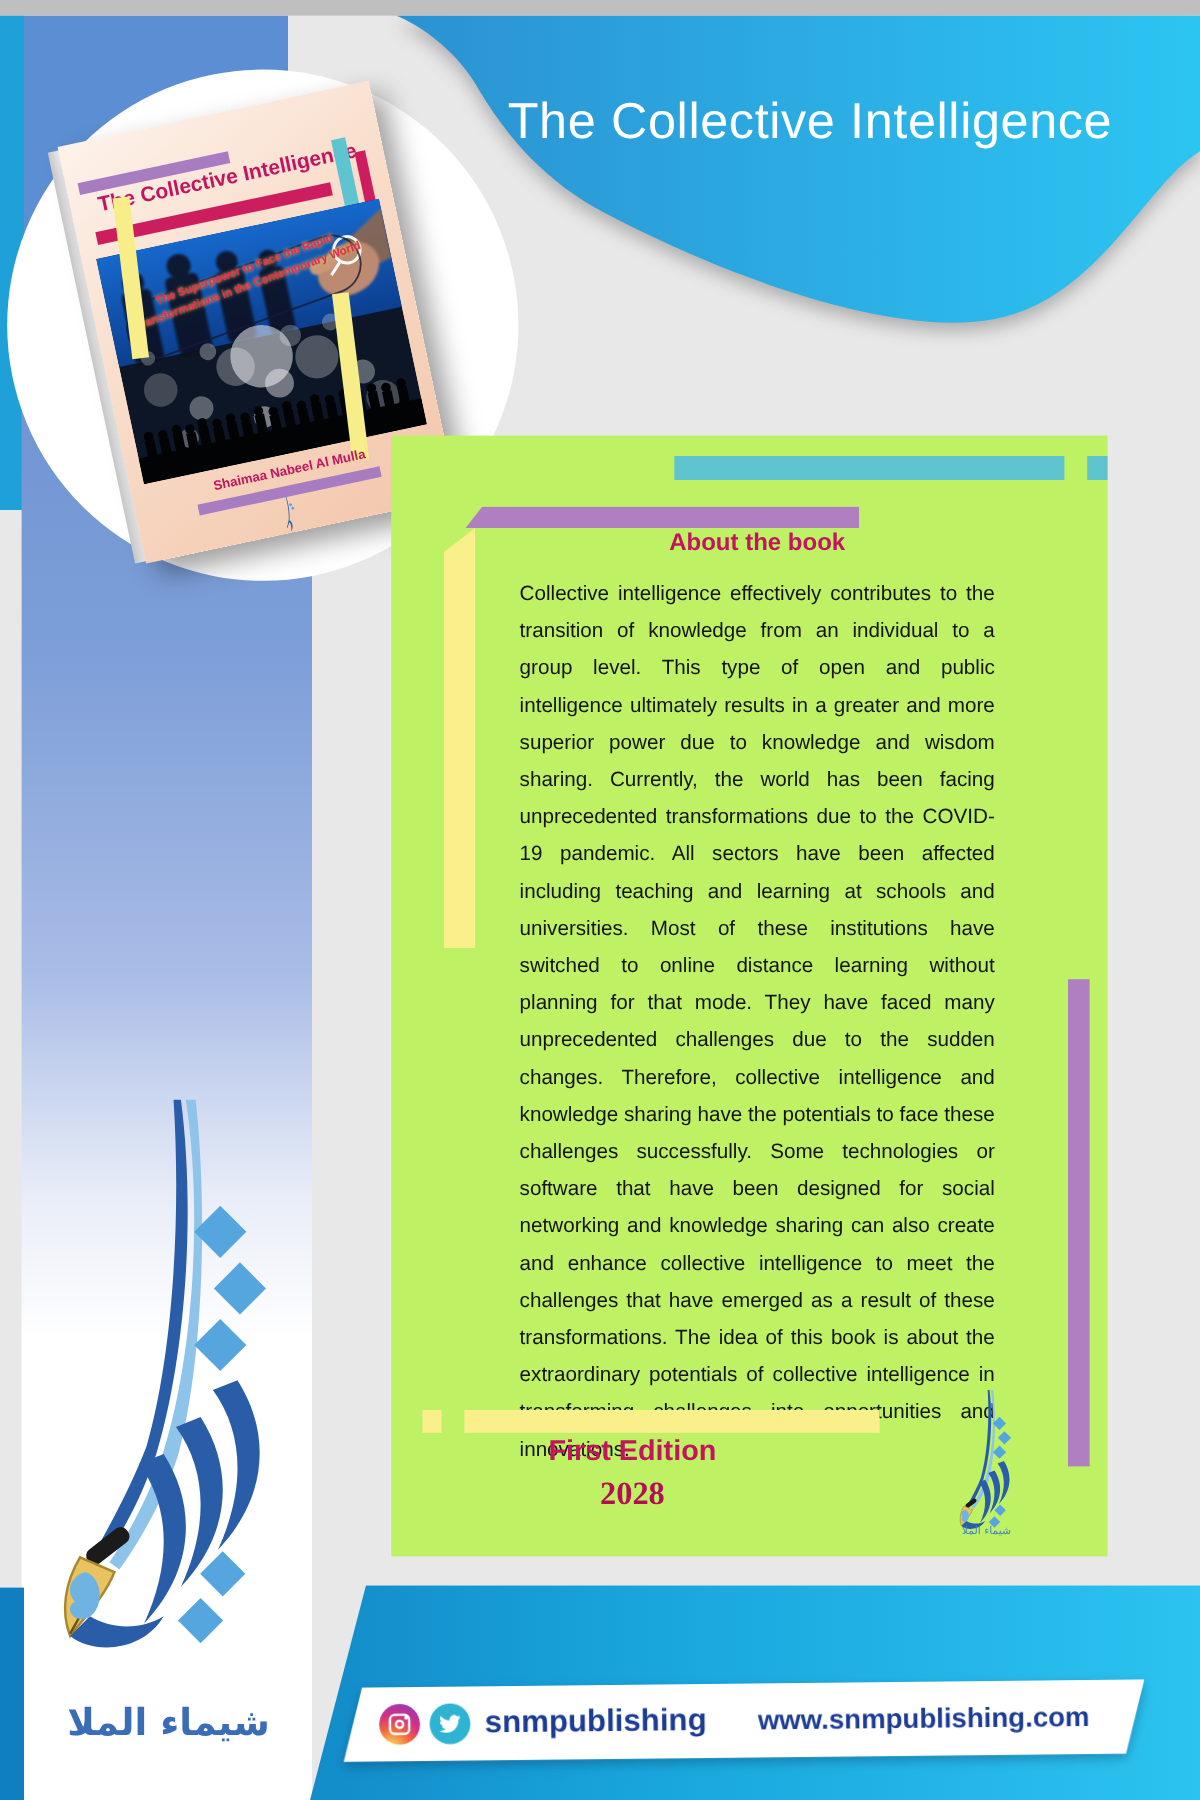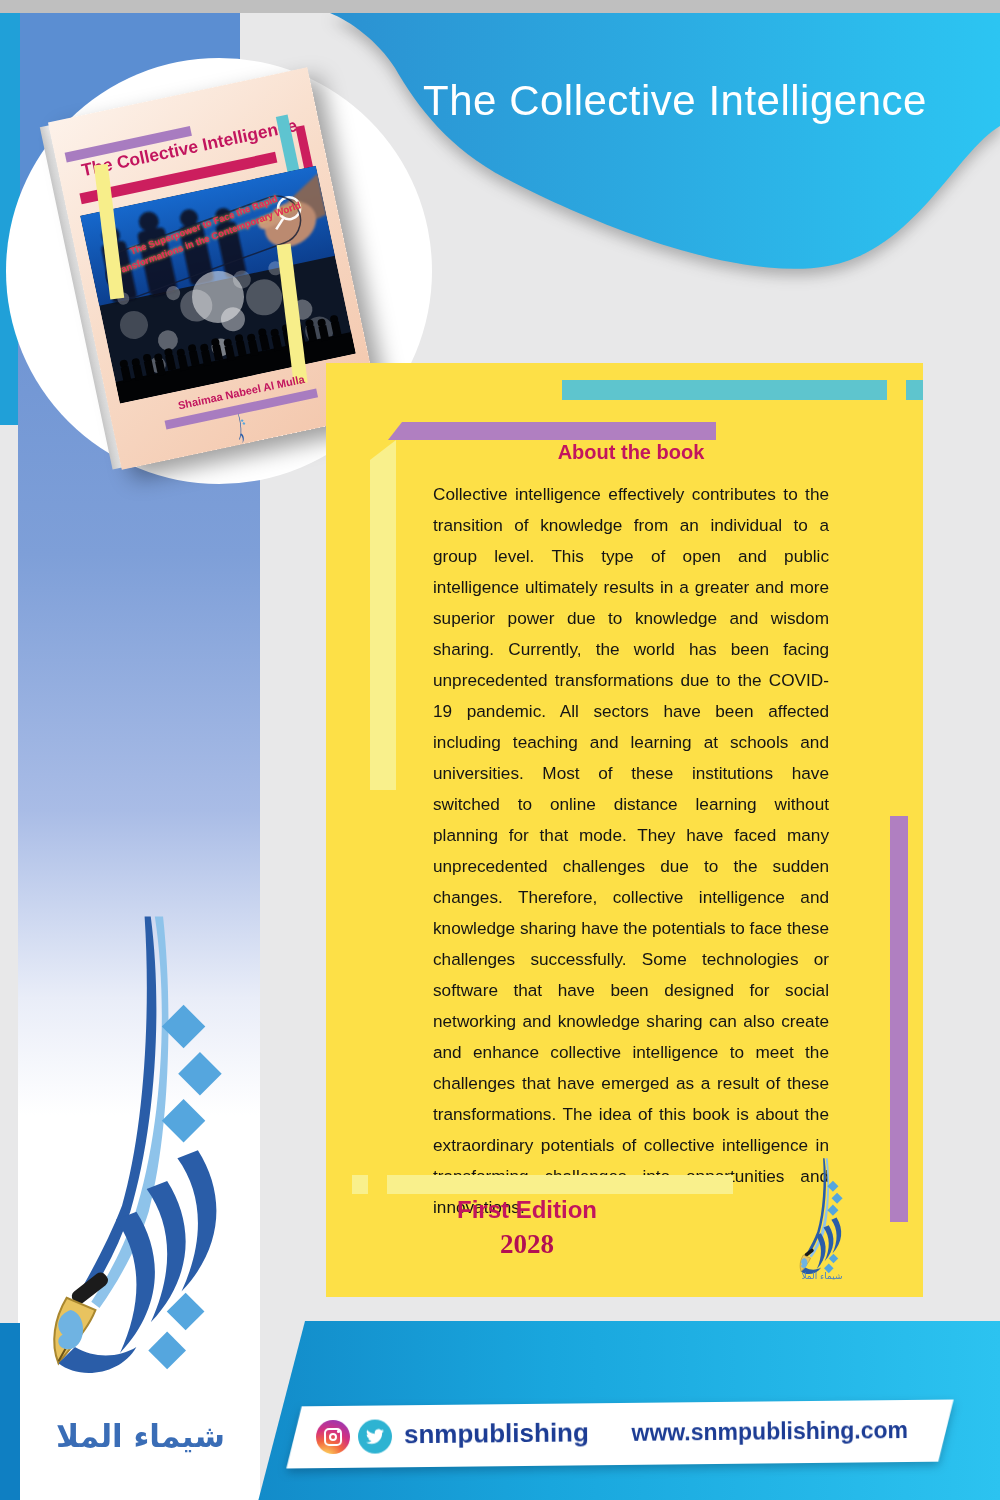--- a/index.html
+++ b/index.html
@@ -41,21 +41,21 @@
   #cover-yellow-right{left:192px;top:168px;width:14px;height:140px;background:#f7ee8a;transform:rotate(5deg);}
   .cover-sub{left:26px;width:210px;text-align:center;font-size:9.5px;font-weight:bold;color:#e8285f;
     transform:rotate(-8deg);text-shadow:0 0 3px rgba(255,224,90,.95),0 0 1px rgba(90,45,0,.8);}
   #cover-sub1{top:127px;}
   #cover-sub2{top:141px;}
   #cover-author{left:8px;top:298px;width:250px;text-align:center;font-size:11px;font-weight:bold;color:#c2155e;}
   #cover-author-bar{left:52px;top:316px;width:155px;height:9px;background:#a87cc0;}
   #cover-mini-logo{left:118px;top:324px;width:14px;height:32px;}
 
   
-  #about-card{left:326px;top:350px;width:597px;height:934px;background:#fde047;}
+  #about-card{left:326px;top:350px;width:597px;height:934px;background:#bef264;}
   #card-teal-bar{left:236px;top:17px;width:325px;height:20px;background:#5ec5ce;}
   #card-teal-seg{left:580px;top:17px;width:17px;height:20px;background:#5ec5ce;}
   #card-purple-bar{left:62px;top:59px;width:328px;height:18px;background:#b07fc1;
     clip-path:polygon(14px 0,100% 0,100% 100%,0 100%);}
   #card-yellow-vbar{left:44px;top:77px;width:26px;height:350px;background:#f9f08c;
     clip-path:polygon(0 20px,100% 0,100% 100%,0 100%);}
   #about-heading{left:107px;top:78px;width:396px;text-align:center;font-size:20px;font-weight:bold;color:#c2155e;}
   #about-body{left:107px;top:116px;width:396px;font-size:17.2px;line-height:31px;color:#141414;
     text-align:justify;}
   #card-yellow-sq{left:26px;top:812px;width:16px;height:19px;background:#f9f08c;}

